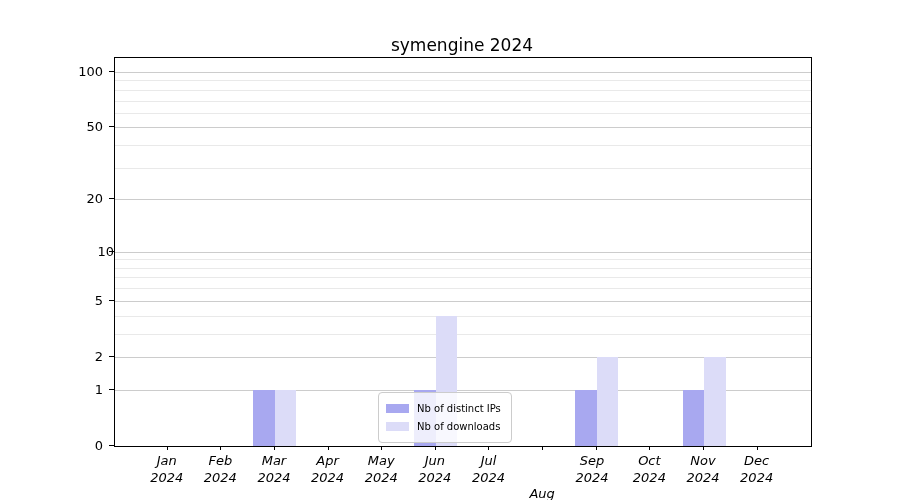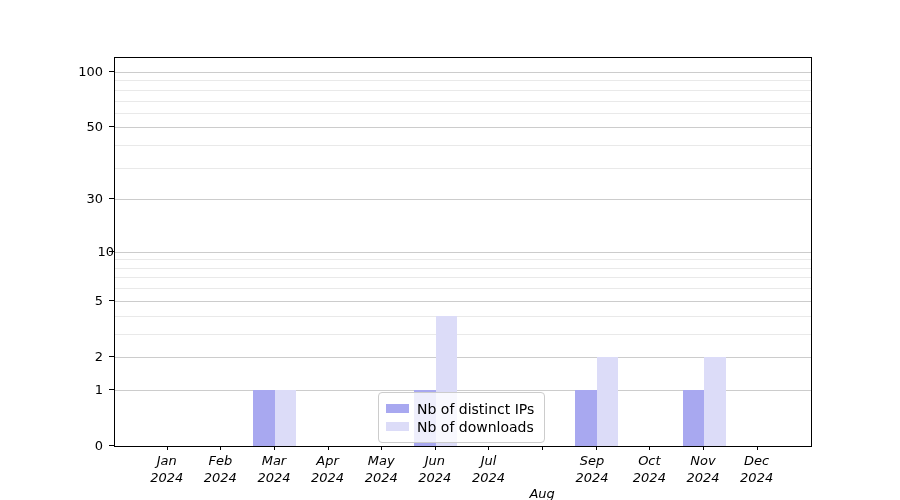--- a/index.html
+++ b/index.html
@@ -31,26 +31,27 @@
     font-size:13px;line-height:17px;color:#000;transform:translateX(-50%);font-style:italic;
   }
   #legend{
     position:absolute;left:378px;top:392px;
     background:rgba(255,255,255,0.8);
     border:1px solid #cccccc;border-radius:4px;
     padding:6px 10px 6px 7px;z-index:5;
   }
   .legend-row{display:flex;align-items:center;height:17px;margin:1px 0;}
   .legend-swatch{display:inline-block;width:23px;height:9px;margin-right:8px;}
-  .legend-label{font-size:14px;color:#000;white-space:nowrap;}
+  .legend-label{font-size:10px;color:#000;white-space:nowrap;}
 </style>
 </head>
 <body>
 
 <div id="figure">
+  <div id="chart-title">symengine 2024</div>
 
   <div id="plot">
       <div class="gridline minor" style="top: 275.648px;"></div>
       <div class="gridline minor" style="top: 257.564px;"></div>
       <div class="gridline minor" style="top: 230.295px;"></div>
       <div class="gridline minor" style="top: 219.473px;"></div>
       <div class="gridline minor" style="top: 209.927px;"></div>
       <div class="gridline minor" style="top: 201.388px;"></div>
       <div class="gridline minor" style="top: 109.694px;"></div>
       <div class="gridline minor" style="top: 87.0353px;"></div>
@@ -80,21 +81,21 @@
       <div class="ytick-label" style="left: 63px; top: 445px;">0</div>
       <div class="ytick-mark" style="left: 109px; top: 388.824px;"></div>
       <div class="ytick-label" style="left: 63px; top: 388.824px;">1</div>
       <div class="ytick-mark" style="left: 109px; top: 355.963px;"></div>
       <div class="ytick-label" style="left: 63px; top: 355.963px;">2</div>
       <div class="ytick-mark" style="left: 109px; top: 299.788px;"></div>
       <div class="ytick-label" style="left: 63px; top: 299.788px;">5</div>
       <div class="ytick-mark" style="left: 109px; top: 250.664px;"></div>
       <div class="ytick-label" style="left: 74px; top: 250.664px;">10</div>
       <div class="ytick-mark" style="left: 109px; top: 198.258px;"></div>
-      <div class="ytick-label" style="left: 63px; top: 198.258px;">30</div>
+      <div class="ytick-label" style="left: 63px; top: 198.258px;">20</div>
       <div class="ytick-mark" style="left: 109px; top: 126.347px;"></div>
       <div class="ytick-label" style="left: 63px; top: 126.347px;">50</div>
       <div class="ytick-mark" style="left: 109px; top: 70.9697px;"></div>
       <div class="ytick-label" style="left: 63px; top: 70.9697px;">100</div>
     </div>
   <div id="x-axis">
       <div class="xtick-mark" style="left: 166.687px;"></div>
       <div class="xtick-label" style="left: 166.687px;">Jan<br>2024</div>
       <div class="xtick-mark" style="left: 220.32px;"></div>
       <div class="xtick-label" style="left: 220.32px;">Feb<br>2024</div>

